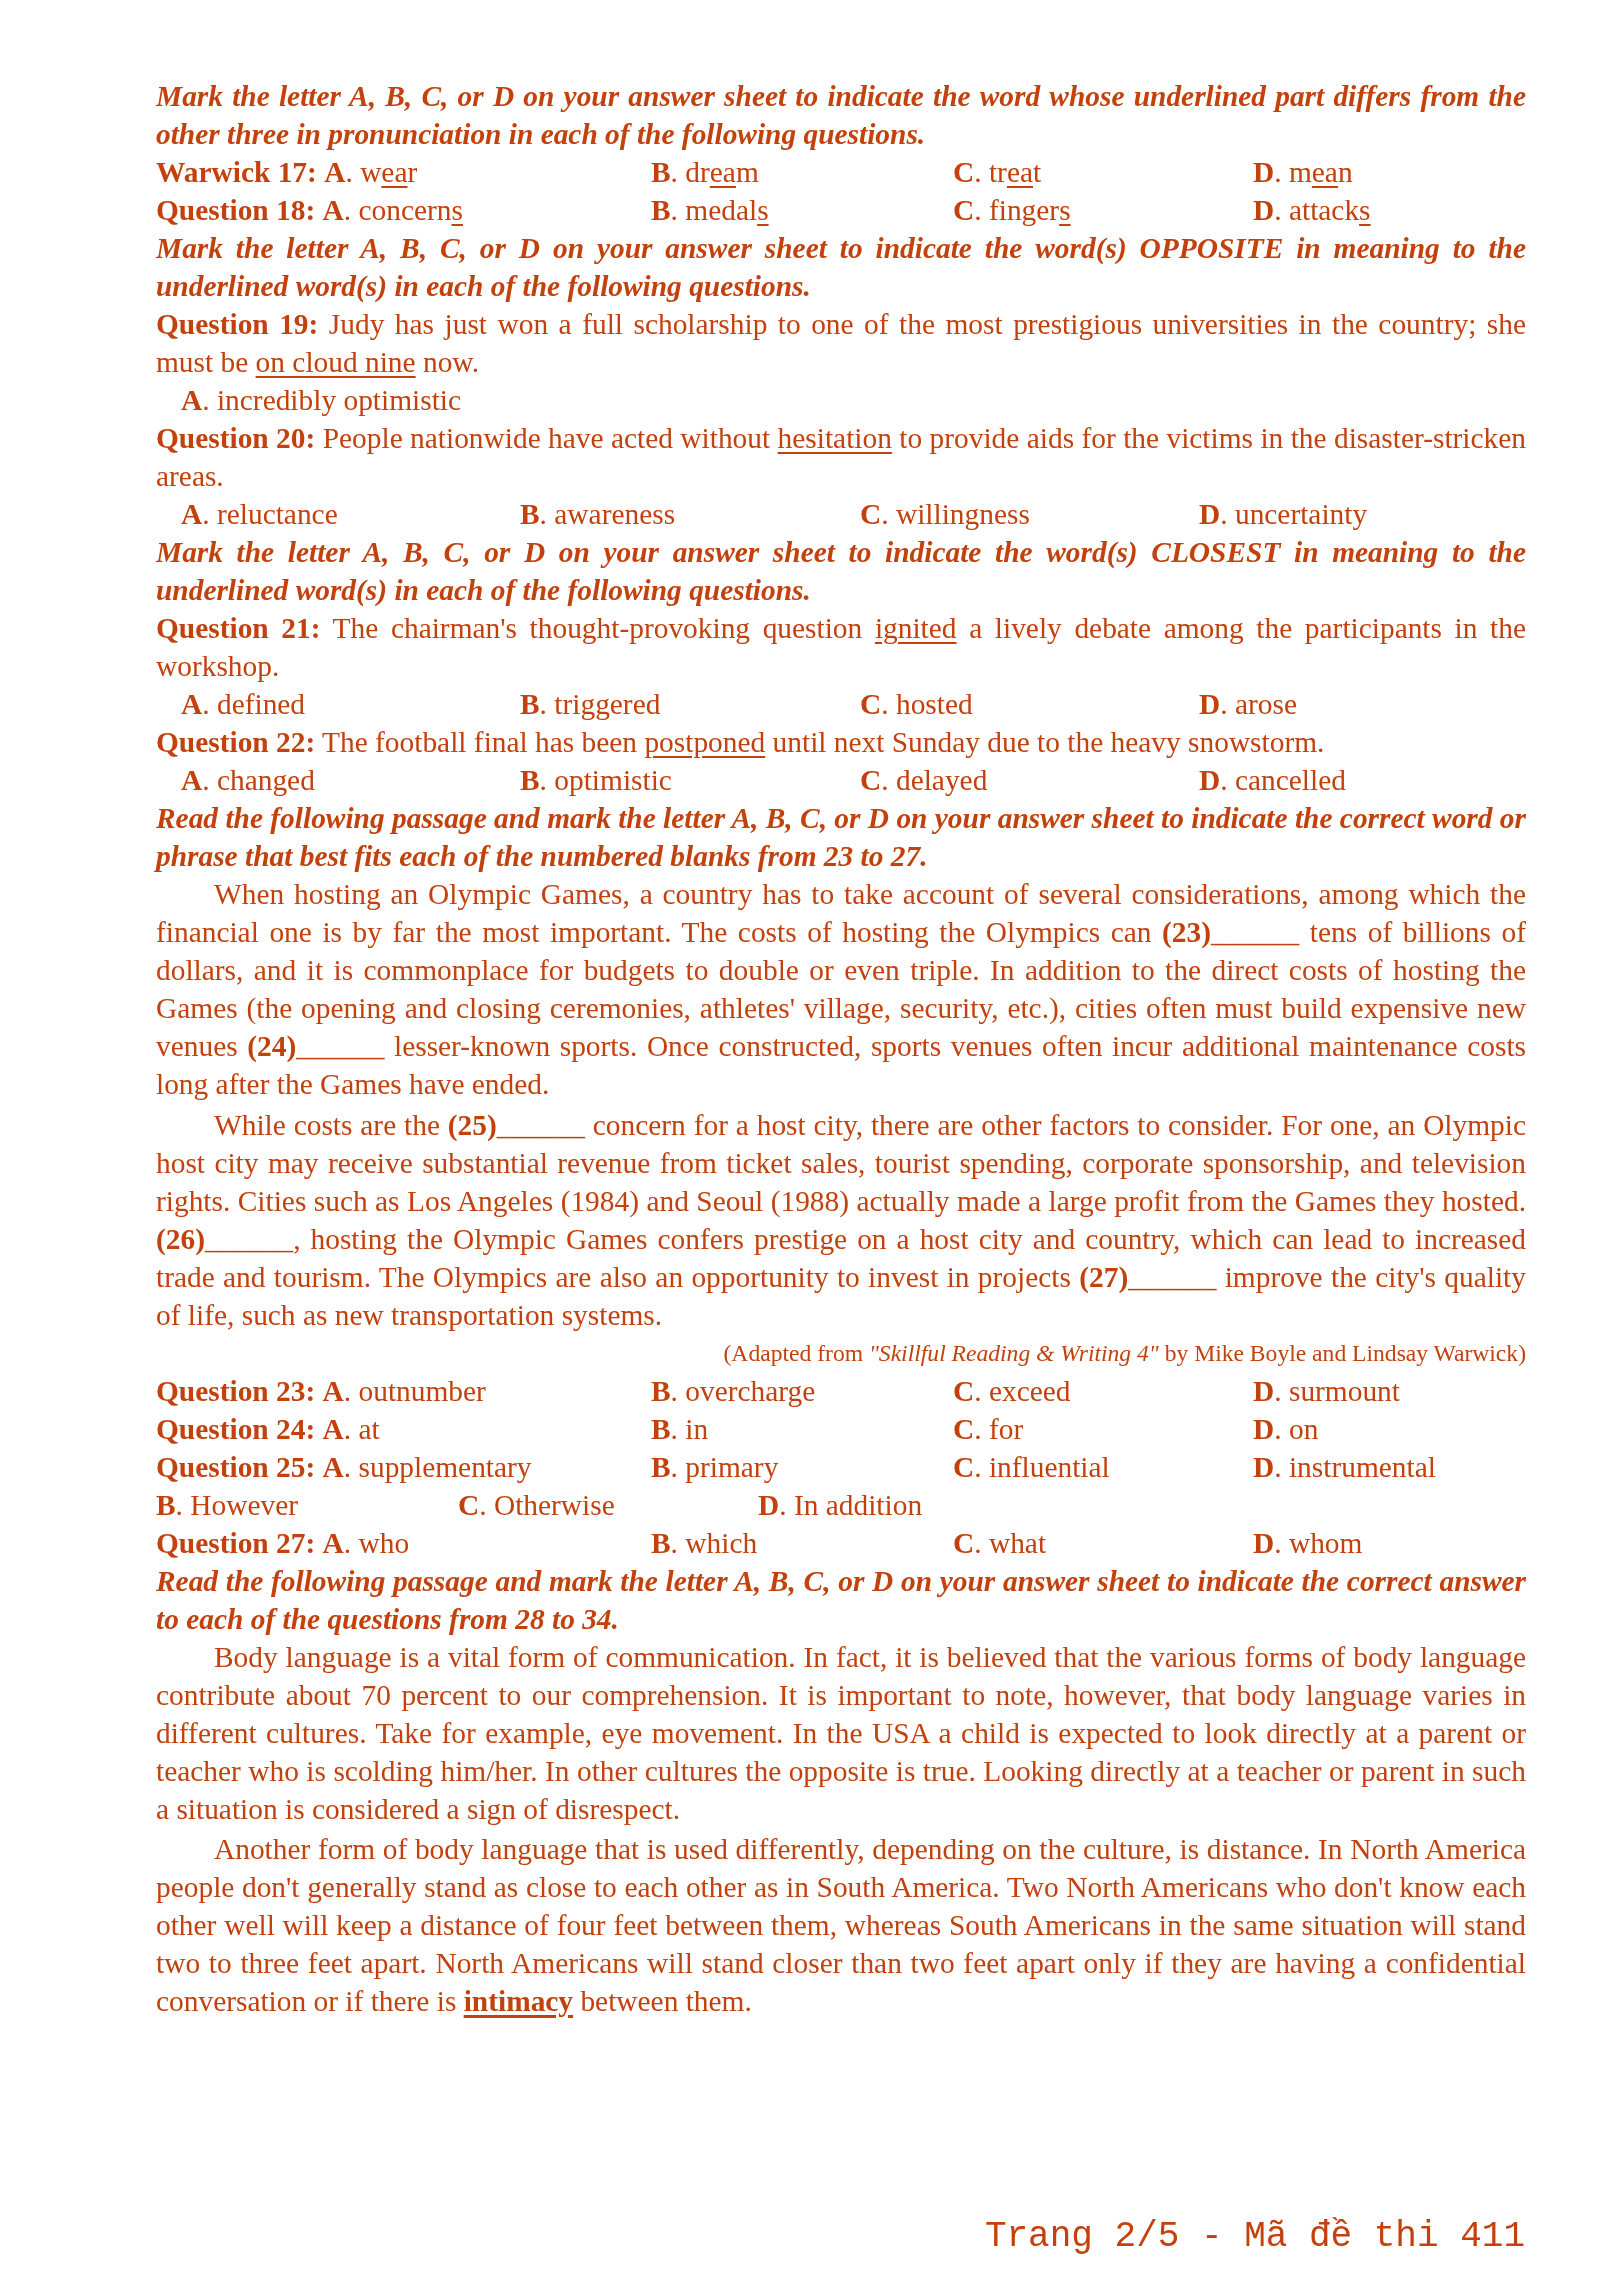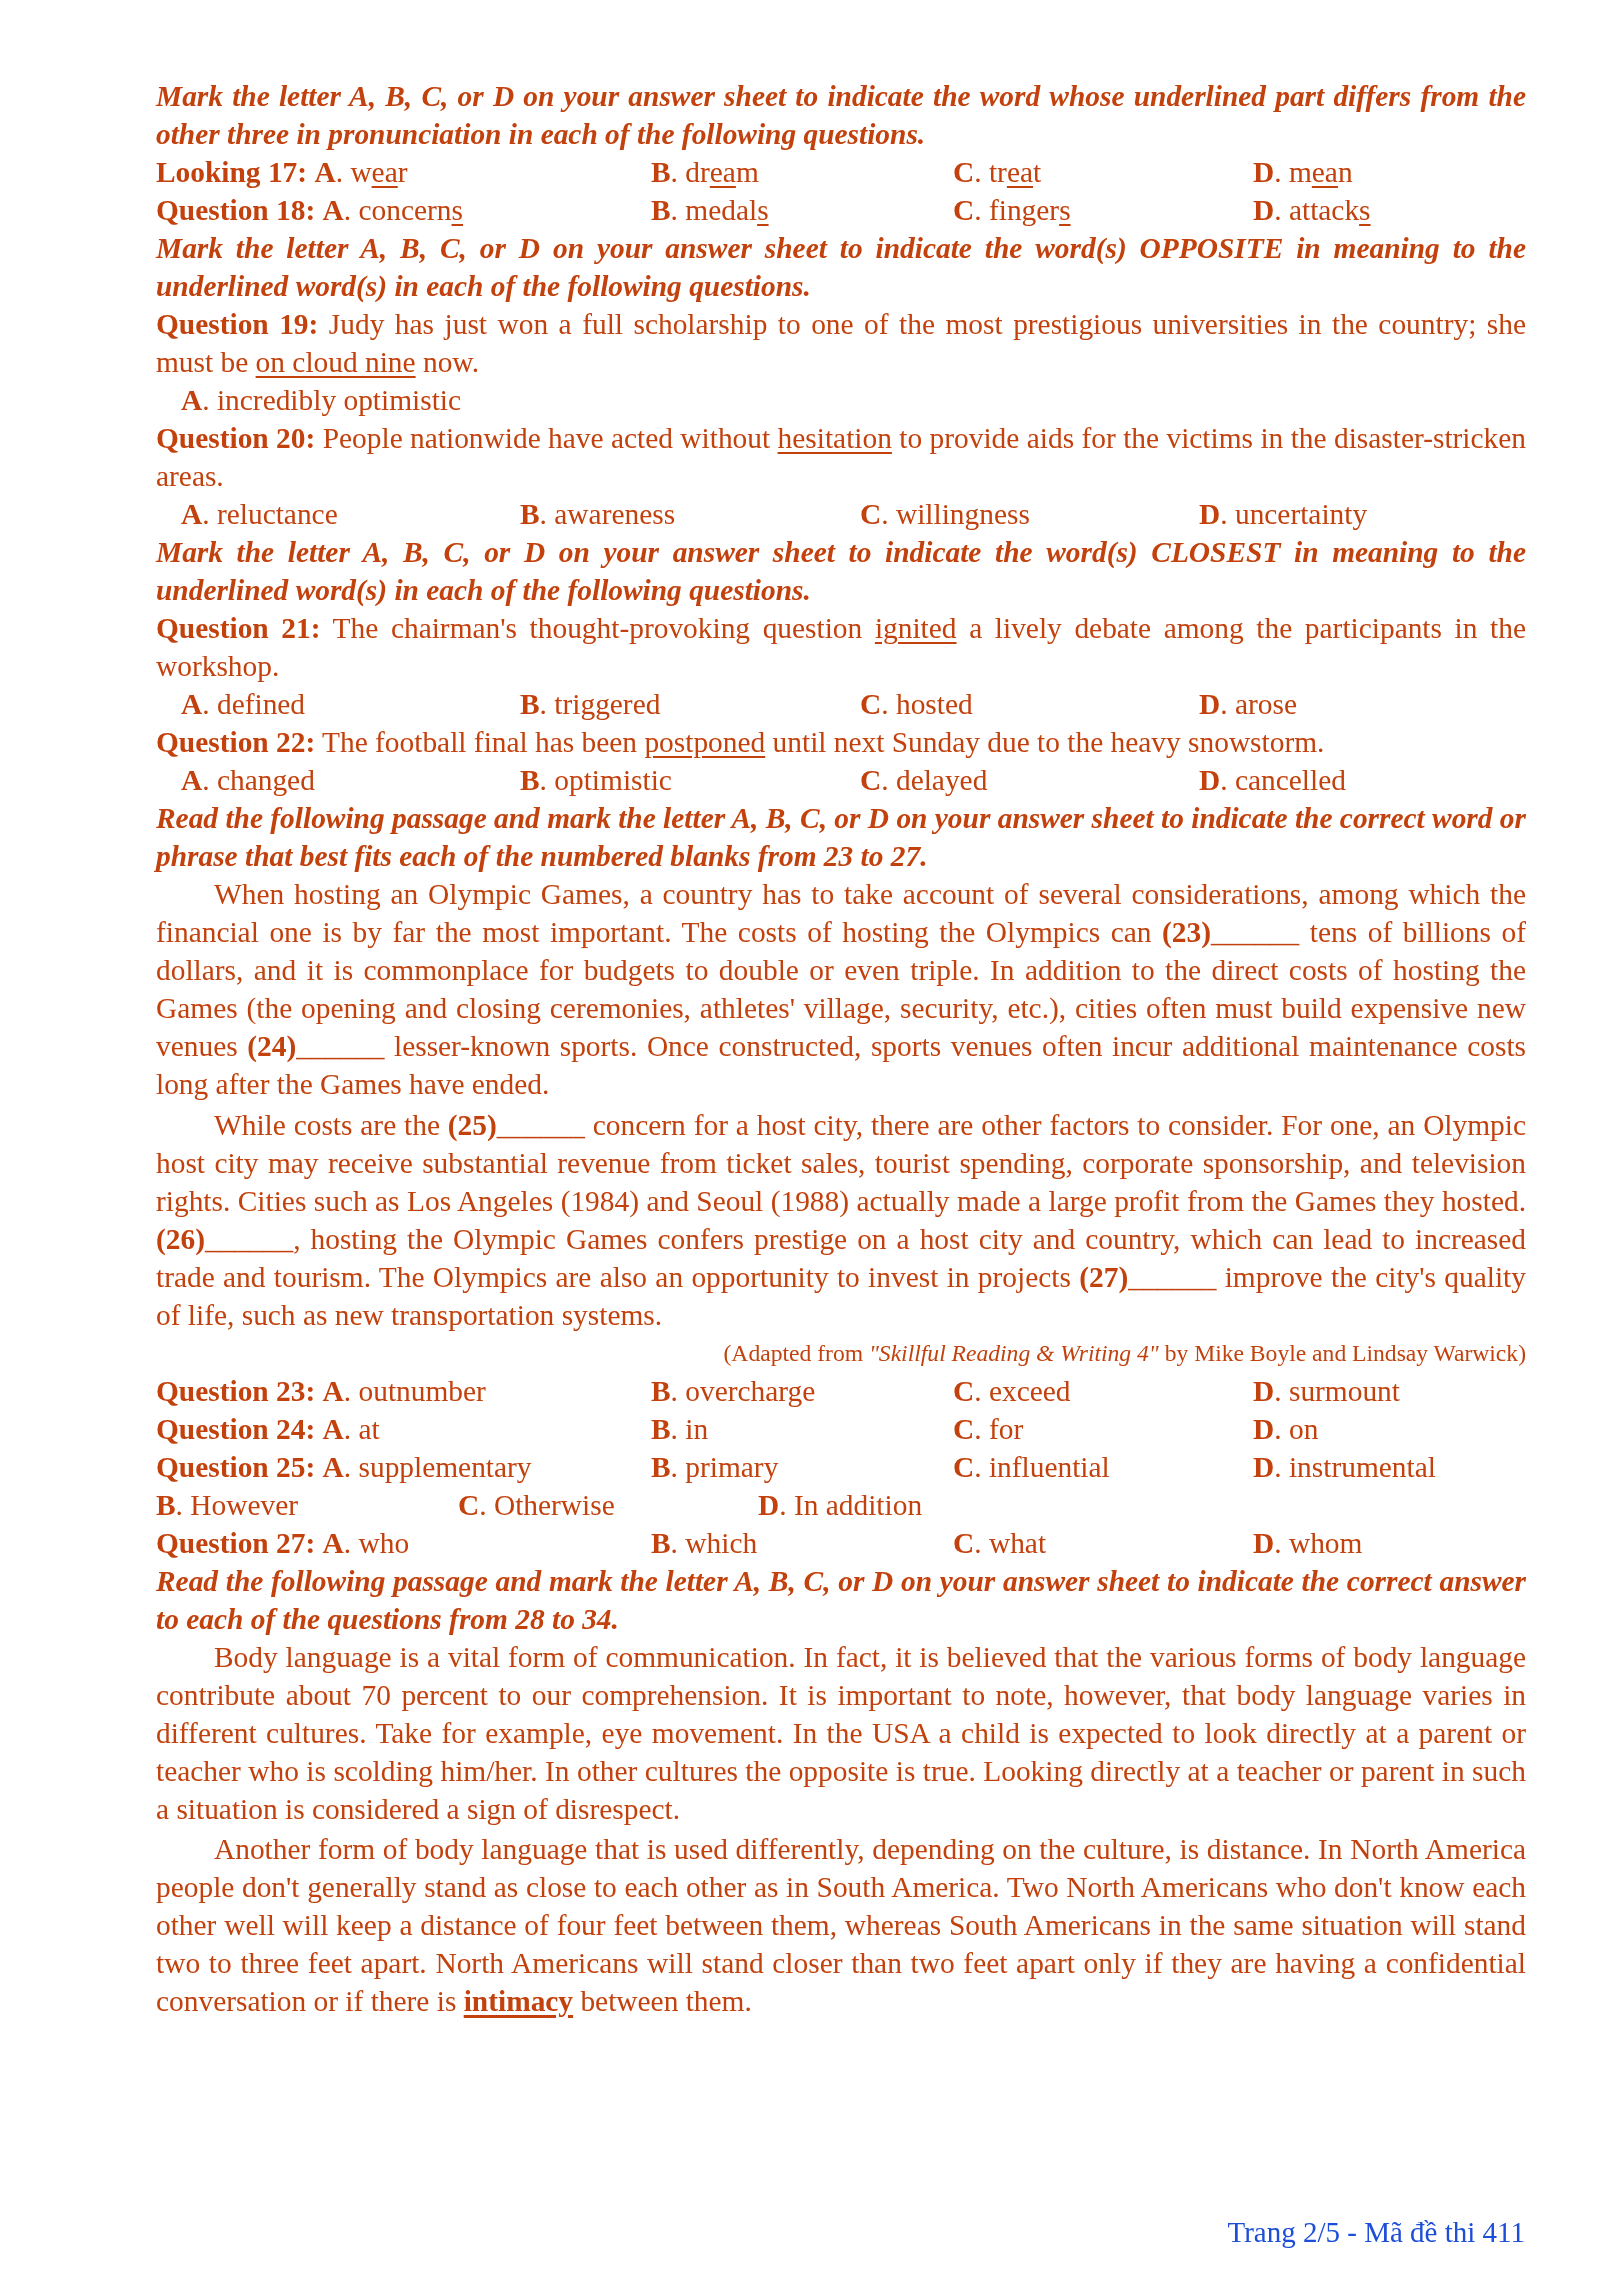--- a/index.html
+++ b/index.html
@@ -24,34 +24,34 @@
   .opts .o1 { width: 340px; }
   .opts .o2 { width: 339px; }
   .opts .o3 { flex: 1; }
   .ltr { font-weight: bold; }
   .para { text-align: justify; text-indent: 58px; }
   .blank { font-weight: bold; }
   .source { text-align: right; font-size: 23.6px; line-height: 38px; }
   .source i { font-style: italic; }
   .footer {
     position: absolute; right: 98px; top: 2216px;
-    font-family: Liberation Serif, serif;
-    font-size: 29px; color: #1d4ed8;
+    font-family: Liberation Mono, monospace;
+    font-size: 36px; color: #c2410c;
   }
   .gap { height: 2.6px; }
 </style>
 </head>
 <body>
 
 <div class="page">
 
   <div class="instr">Mark the letter A, B, C, or D on your answer sheet to indicate the word whose underlined part differs from the other three in pronunciation in each of the following questions.</div>
 
   <div class="row row4">
-    <div class="c0"><span class="qlabel">Looking 17:</span> <span class="ltr">A</span>. <span>w</span><span class="u">ea</span><span>r</span></div>
+    <div class="c0"><span class="qlabel">Warwick 17:</span> <span class="ltr">A</span>. <span>w</span><span class="u">ea</span><span>r</span></div>
     <div class="c1"><span class="ltr">B</span>. <span>dr</span><span class="u">ea</span><span>m</span></div>
     <div class="c2"><span class="ltr">C</span>. <span>tr</span><span class="u">ea</span><span>t</span></div>
     <div class="c3"><span class="ltr">D</span>. <span>m</span><span class="u">ea</span><span>n</span></div>
   </div>
 
   <div class="row row4">
     <div class="c0"><span class="qlabel">Question 18:</span> <span class="ltr">A</span>. <span>concern</span><span class="u">s</span></div>
     <div class="c1"><span class="ltr">B</span>. <span>medal</span><span class="u">s</span></div>
     <div class="c2"><span class="ltr">C</span>. <span>finger</span><span class="u">s</span></div>
     <div class="c3"><span class="ltr">D</span>. <span>attack</span><span class="u">s</span></div>

